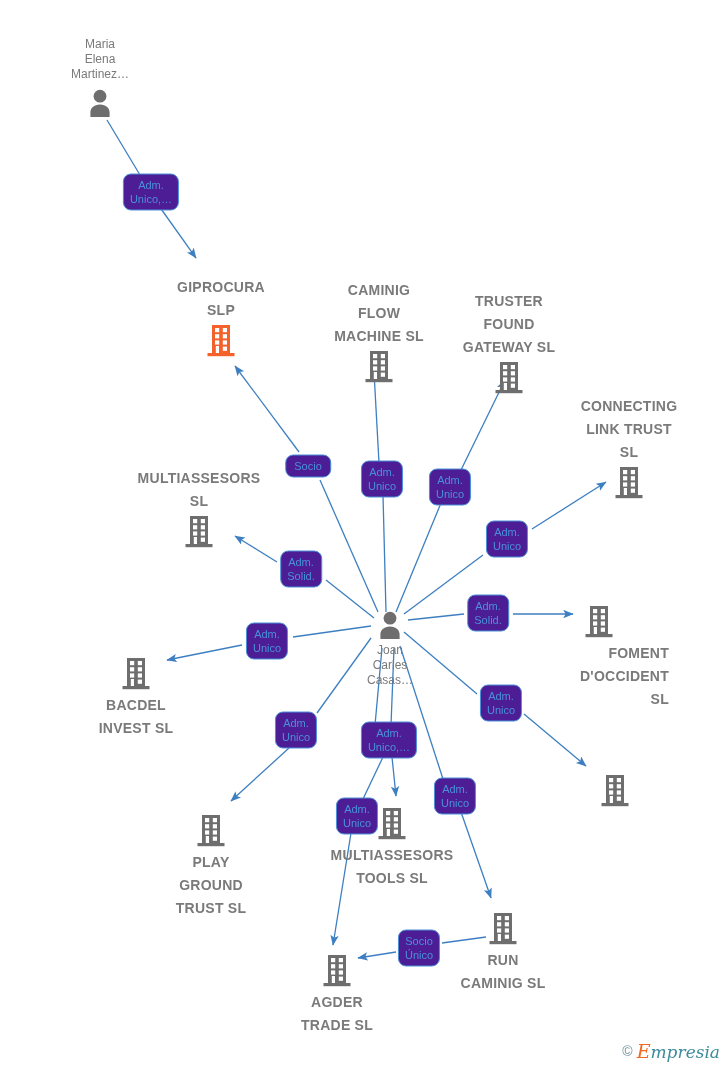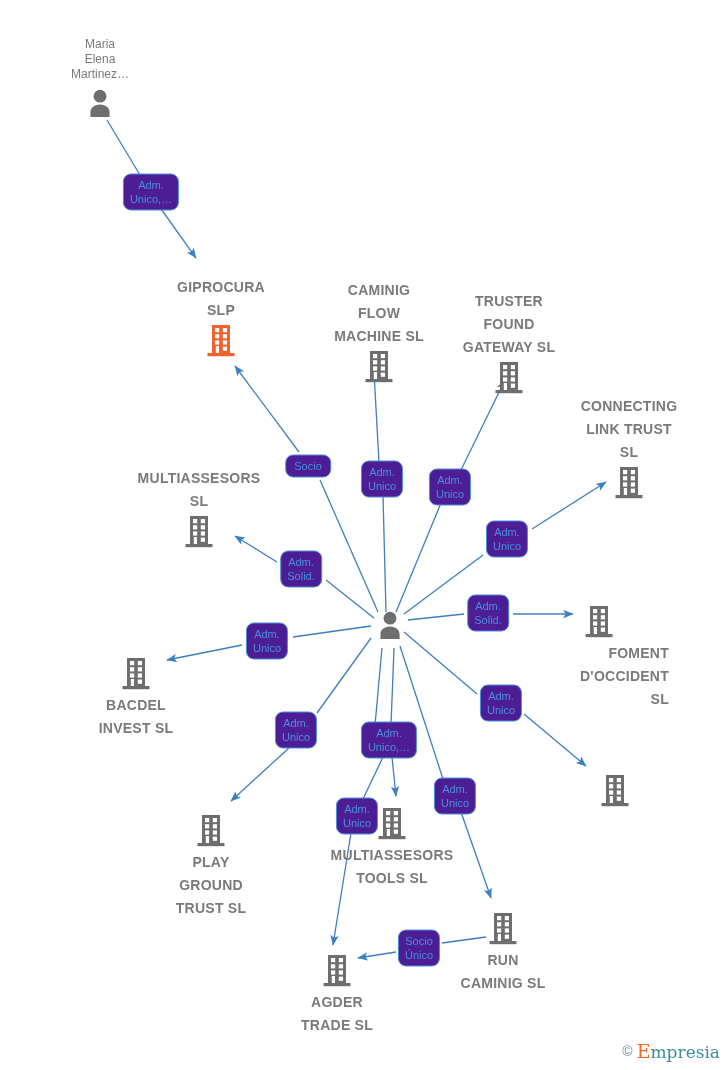--- a/index.html
+++ b/index.html
@@ -32,21 +32,21 @@
     transform:translate(-50%,-50%);
   }
   .chip.one-line{line-height:13px;padding:4px 8px;}
 
   
   #watermark{
     position:absolute;right:8px;bottom:8px;display:flex;align-items:center;gap:4px;
     font-size:15px;
   }
   #watermark .cmark{color:#6f8e9a;font-size:14px;}
-  #watermark .brand{font-family:"DejaVu Serif",serif;font-size:17px;color:#3d8b9b;text-align:right;}
+  #watermark .brand{font-family:"DejaVu Serif",serif;font-style:italic;font-size:17px;color:#3d8b9b;text-align:right;}
   #watermark .brand .e{color:#f26a22;font-size:19px;}
 </style>
 </head>
 <body>
 
 <div id="canvas">
 
   <svg class="edges" viewBox="0 0 728 1070">
     <defs>
       <marker id="arw" markerWidth="9" markerHeight="9" refX="7.5" refY="3.2" orient="auto" markerUnits="strokeWidth">
@@ -225,20 +225,23 @@
           </svg>
         </div>
       </div>
       <div class="node person label-below" style="left: 390px; top: 606px;">
         <div class="glyph">
           <svg class="bldg" width="30" height="30" viewBox="0 0 30 30" aria-hidden="true">
             <circle cx="15" cy="8.2" r="6.4" fill="#6e6e6e"></circle>
             <path d="M15 16.4c-6.2 0-9.6 3.6-9.6 8.2V29h19.2v-4.4c0-4.6-3.4-8.2-9.6-8.2z" fill="#6e6e6e"></path>
           </svg>
         </div>
+        <div class="nlabel">Joan
+Carles
+Casas…</div>
       </div>
       <div class="node label-below" style="left: 599px; top: 605px; text-align: right;">
         <div class="glyph">
           <svg class="bldg" width="30" height="34" viewBox="0 0 30 34" aria-hidden="true">
             <g fill="#6e6e6e">
               <rect x="6" y="1" width="18" height="28"></rect>
               <rect x="1.5" y="29" width="27" height="3.2"></rect>
             </g>
             <g fill="#ffffff">
               <rect x="9" y="4" width="4.2" height="4.2"></rect>

